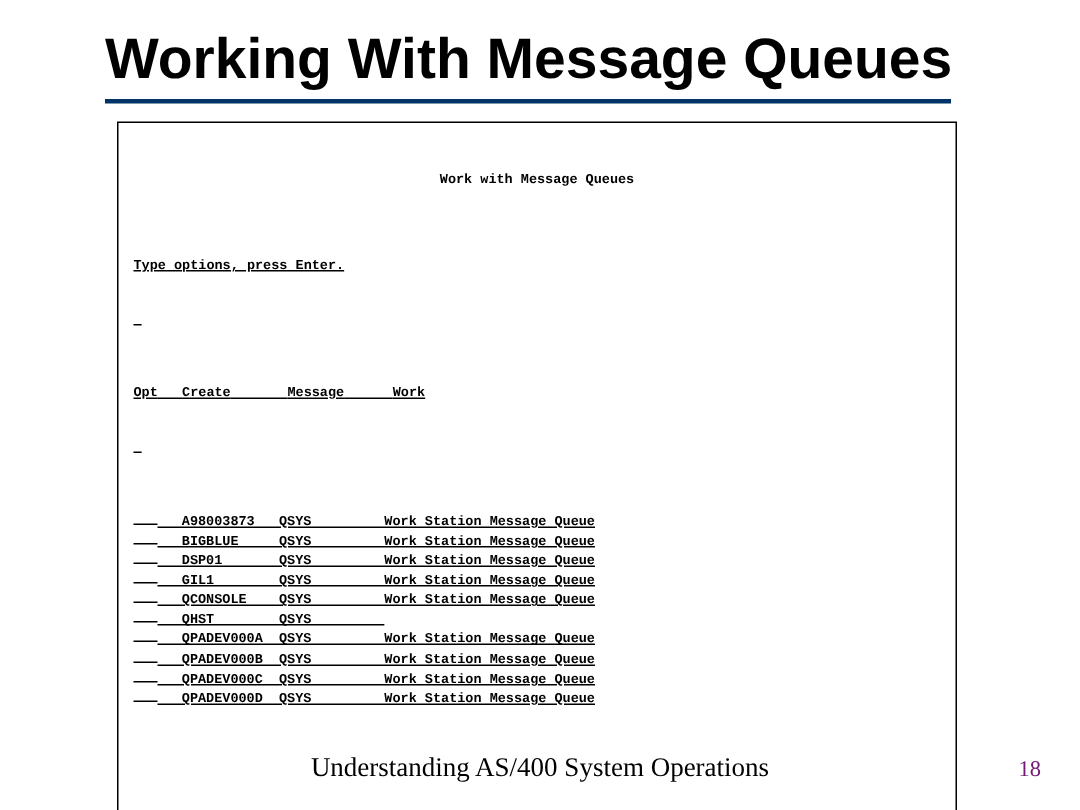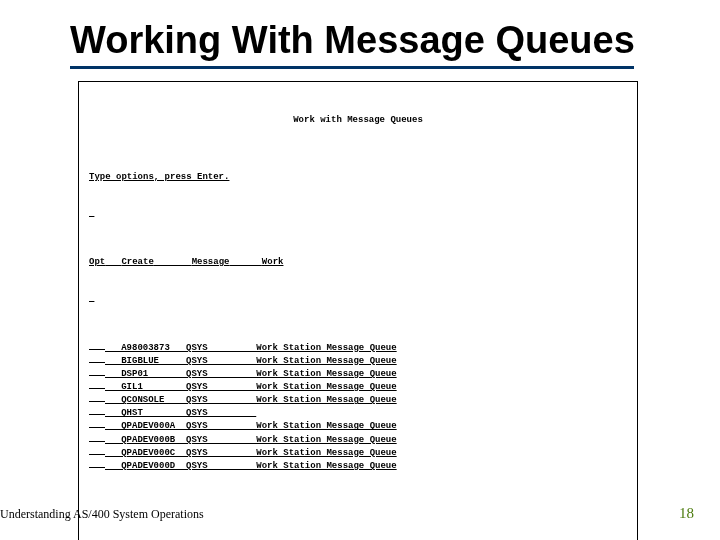--- a/index.html
+++ b/index.html
@@ -51,32 +51,32 @@
     width: 16px;
     height: 9px;
     vertical-align: baseline;
   }
   .row { white-space: pre; text-decoration: underline; }
   .footer-caption {
     position: absolute;
     bottom: 18px;
     left: 0;
     width: 100%;
-    text-align: left;
+    text-align: center;
     font-family: "Times New Roman", Times, serif;
-    font-size: 12px;
+    font-size: 18px;
     color: #000;
   }
   .page-num {
     position: absolute;
     bottom: 18px;
     right: 26px;
     font-family: "Times New Roman", Times, serif;
     font-size: 15px;
-    color: #4d7c0f;
+    color: #701a75;
   }
 </style>
 </head>
 <body>
 
 <div class="slide">
   <h1 class="slide-title">Working With Message Queues</h1>
   <div class="title-underline"></div>
 
   <div class="terminal">

